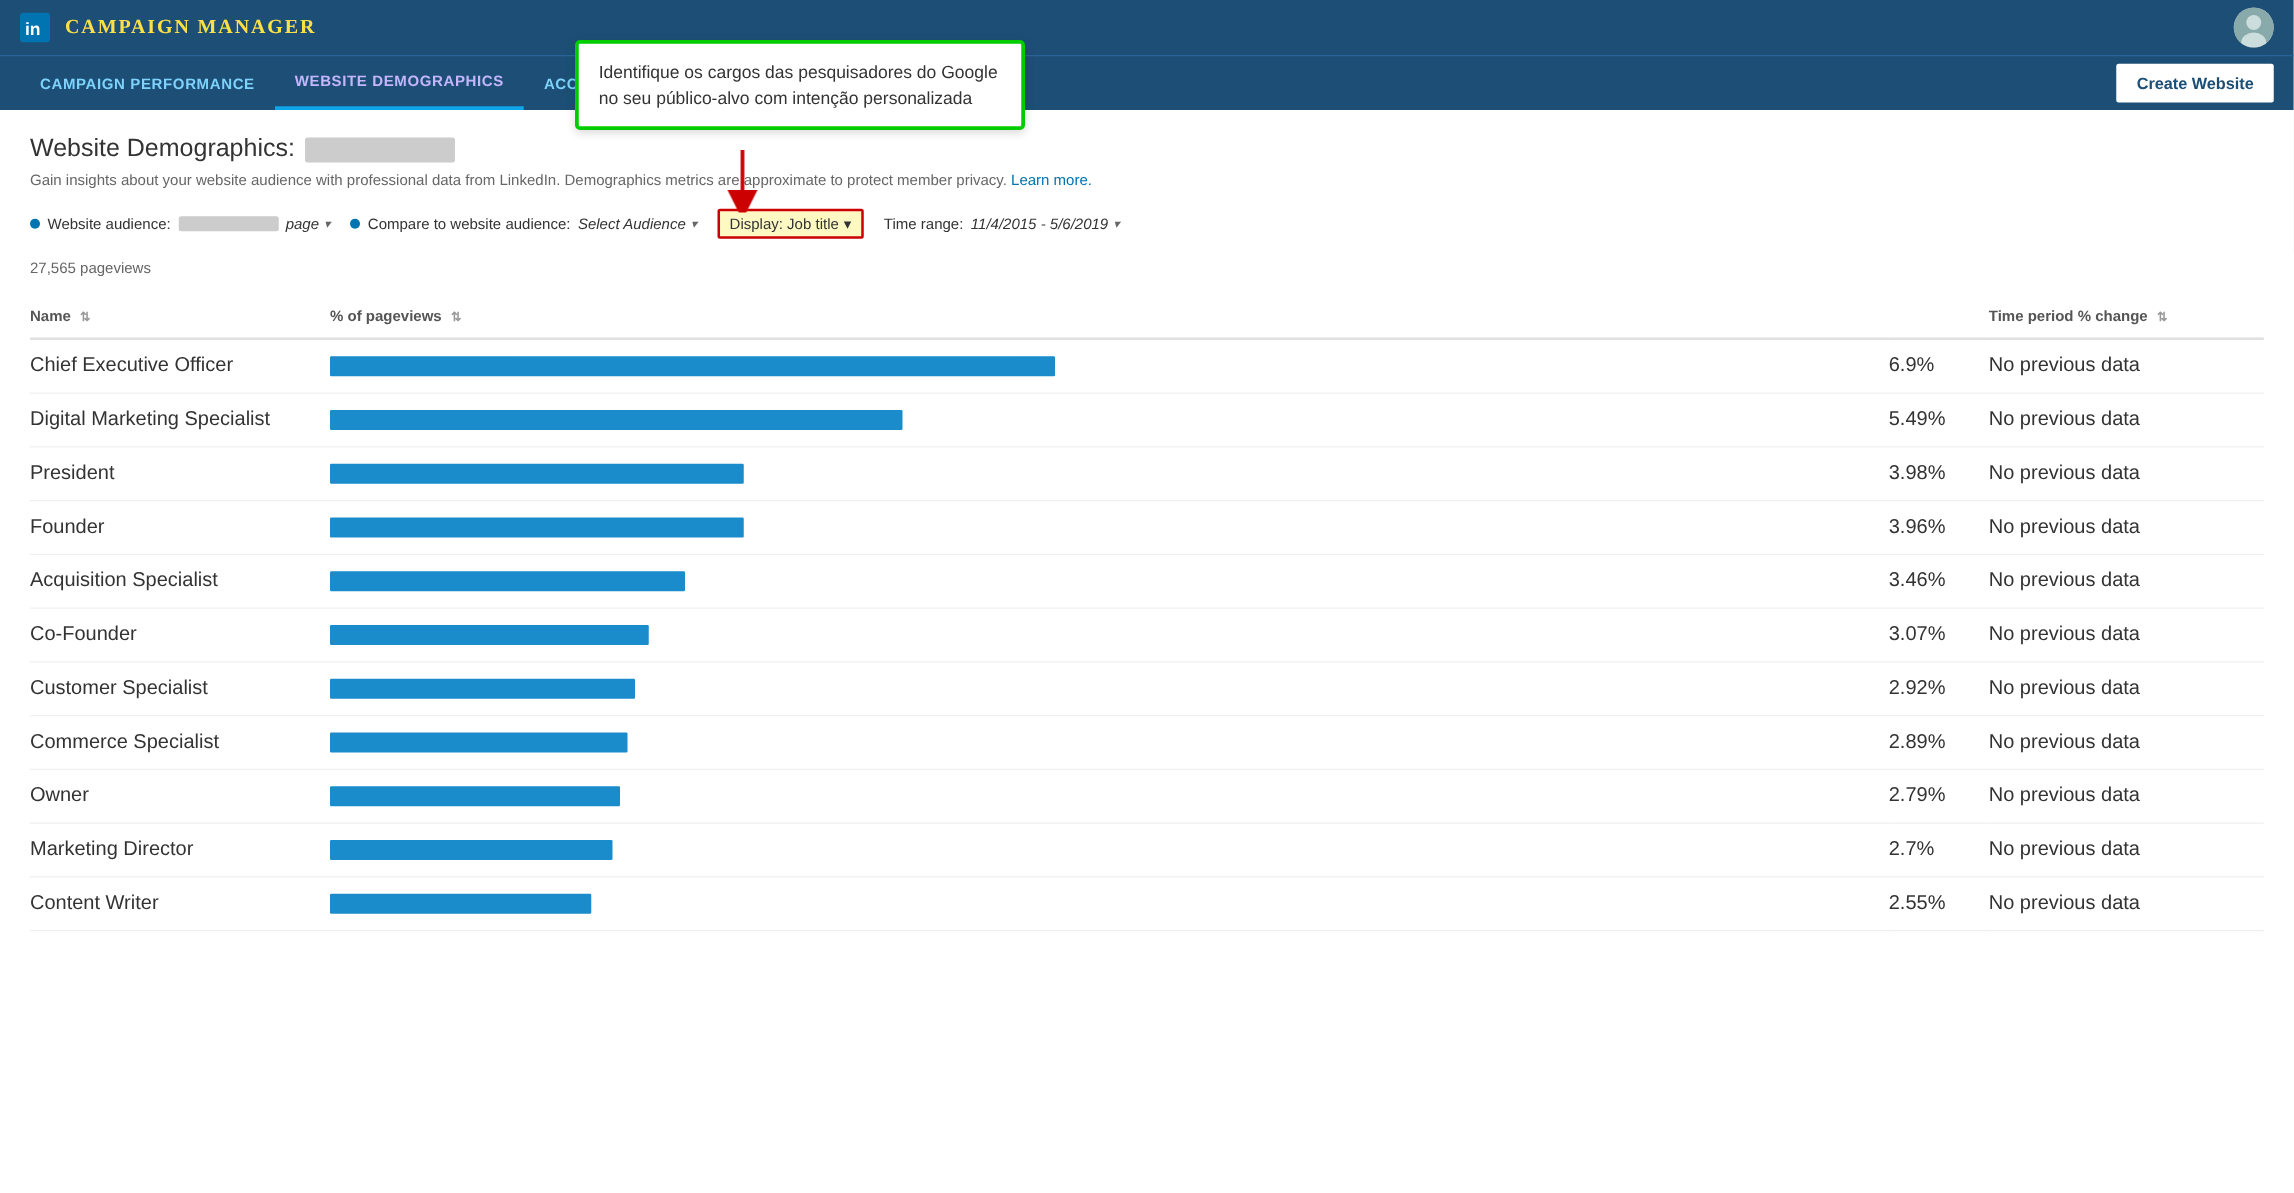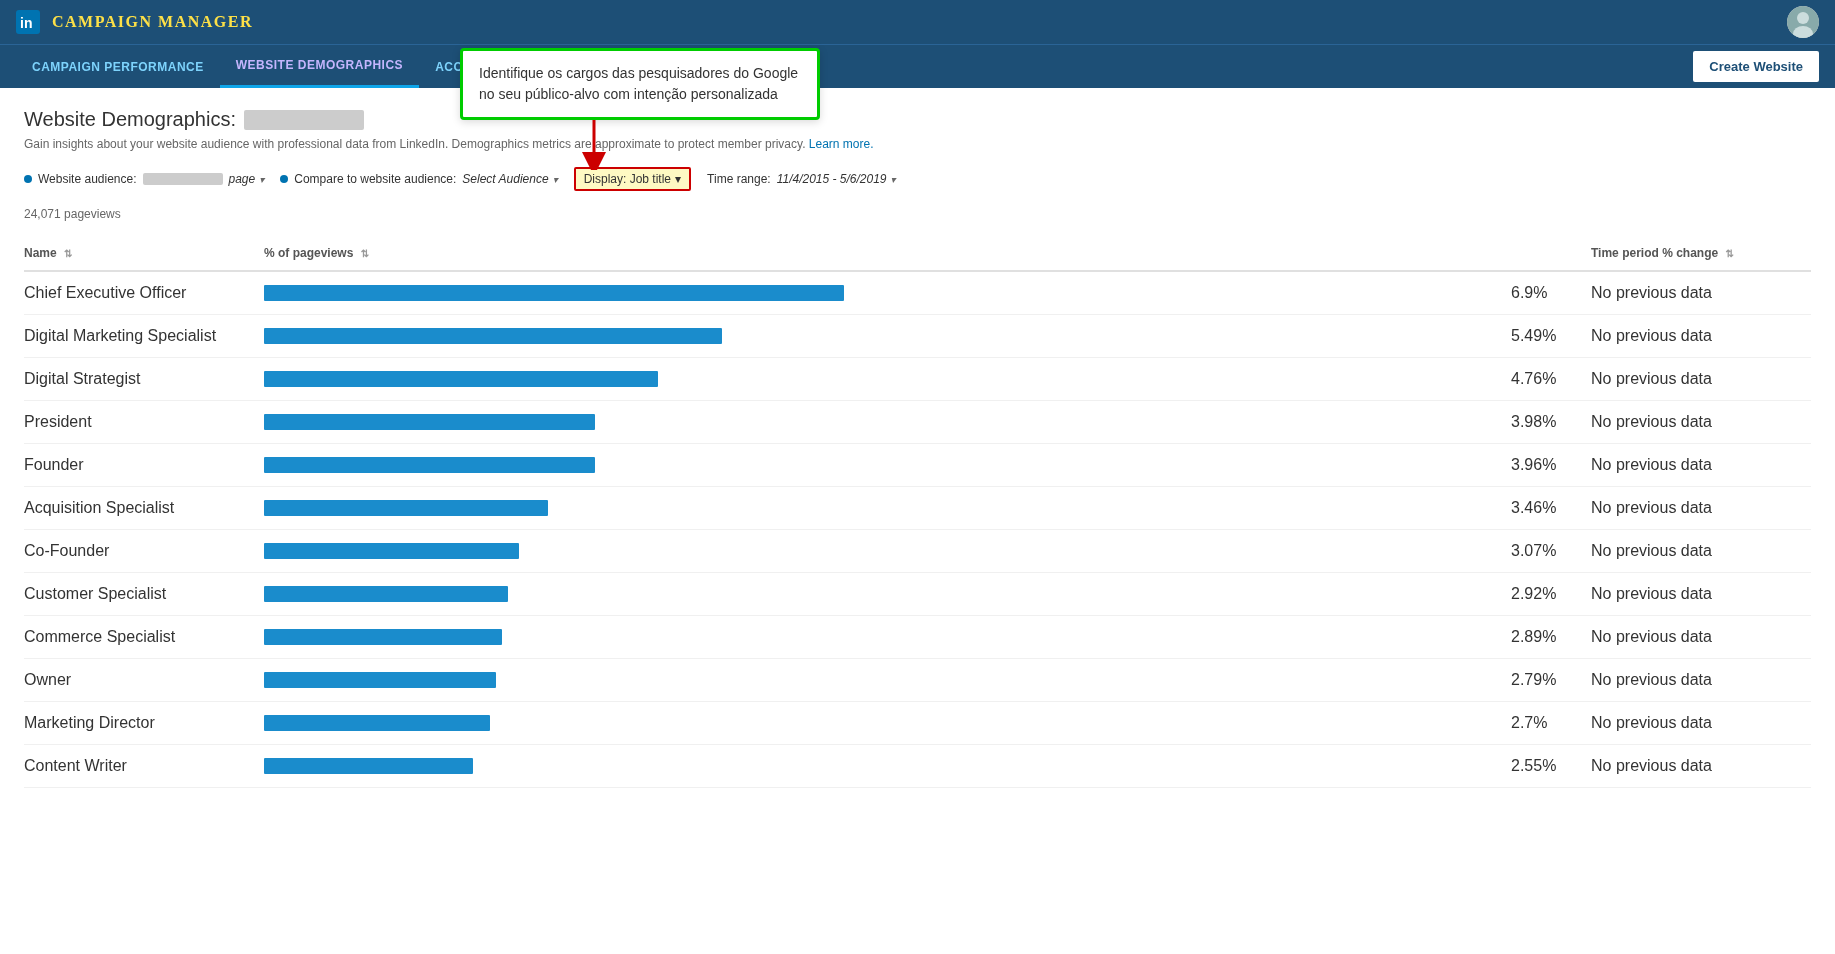--- a/index.html
+++ b/index.html
@@ -193,21 +193,21 @@
     }
     .bar-fill {
       height: 16px;
       background: #1a8ccc;
       border-radius: 1px;
     }
 
     
     .tooltip-overlay {
       position: fixed;
-      top: 48px;
+      top: 32px;
       left: 460px;
       background: white;
       border: 3px solid #00cc00;
       border-radius: 4px;
       padding: 12px 16px;
       max-width: 360px;
       font-size: 14px;
       line-height: 1.5;
       color: #333;
       z-index: 1000;
@@ -308,21 +308,21 @@
 
     <div class="filter-item">
       <span>Time range:</span>
       <span class="filter-select">
         <span>11/4/2015 - 5/6/2019</span>
         <span class="chevron">▾</span>
       </span>
     </div>
   </div>
 
-  <div class="pageviews-count">24,071 pageviews</div>
+  <div class="pageviews-count">27,565 pageviews</div>
 
   
   <br>
   <table class="data-table">
     <thead>
       <tr>
         <th class="name-col">
           <span>Name</span>
           <span class="sort-icon">⇅</span>
         </th>
@@ -352,30 +352,20 @@
       <td class="name-col">Digital Marketing Specialist</td>
       <td class="bar-col">
         <div class="bar-track">
           <div class="bar-fill" style="width:458px;"></div>
         </div>
       </td>
       <td class="pct-col">5.49%</td>
       <td class="change-col">No previous data</td>
     </tr>
         <tr>
-      <td class="name-col">Digital Strategist</td>
-      <td class="bar-col">
-        <div class="bar-track">
-          <div class="bar-fill" style="width:394px;"></div>
-        </div>
-      </td>
-      <td class="pct-col">4.76%</td>
-      <td class="change-col">No previous data</td>
-    </tr>
-        <tr>
       <td class="name-col">President</td>
       <td class="bar-col">
         <div class="bar-track">
           <div class="bar-fill" style="width:331px;"></div>
         </div>
       </td>
       <td class="pct-col">3.98%</td>
       <td class="change-col">No previous data</td>
     </tr>
         <tr>

